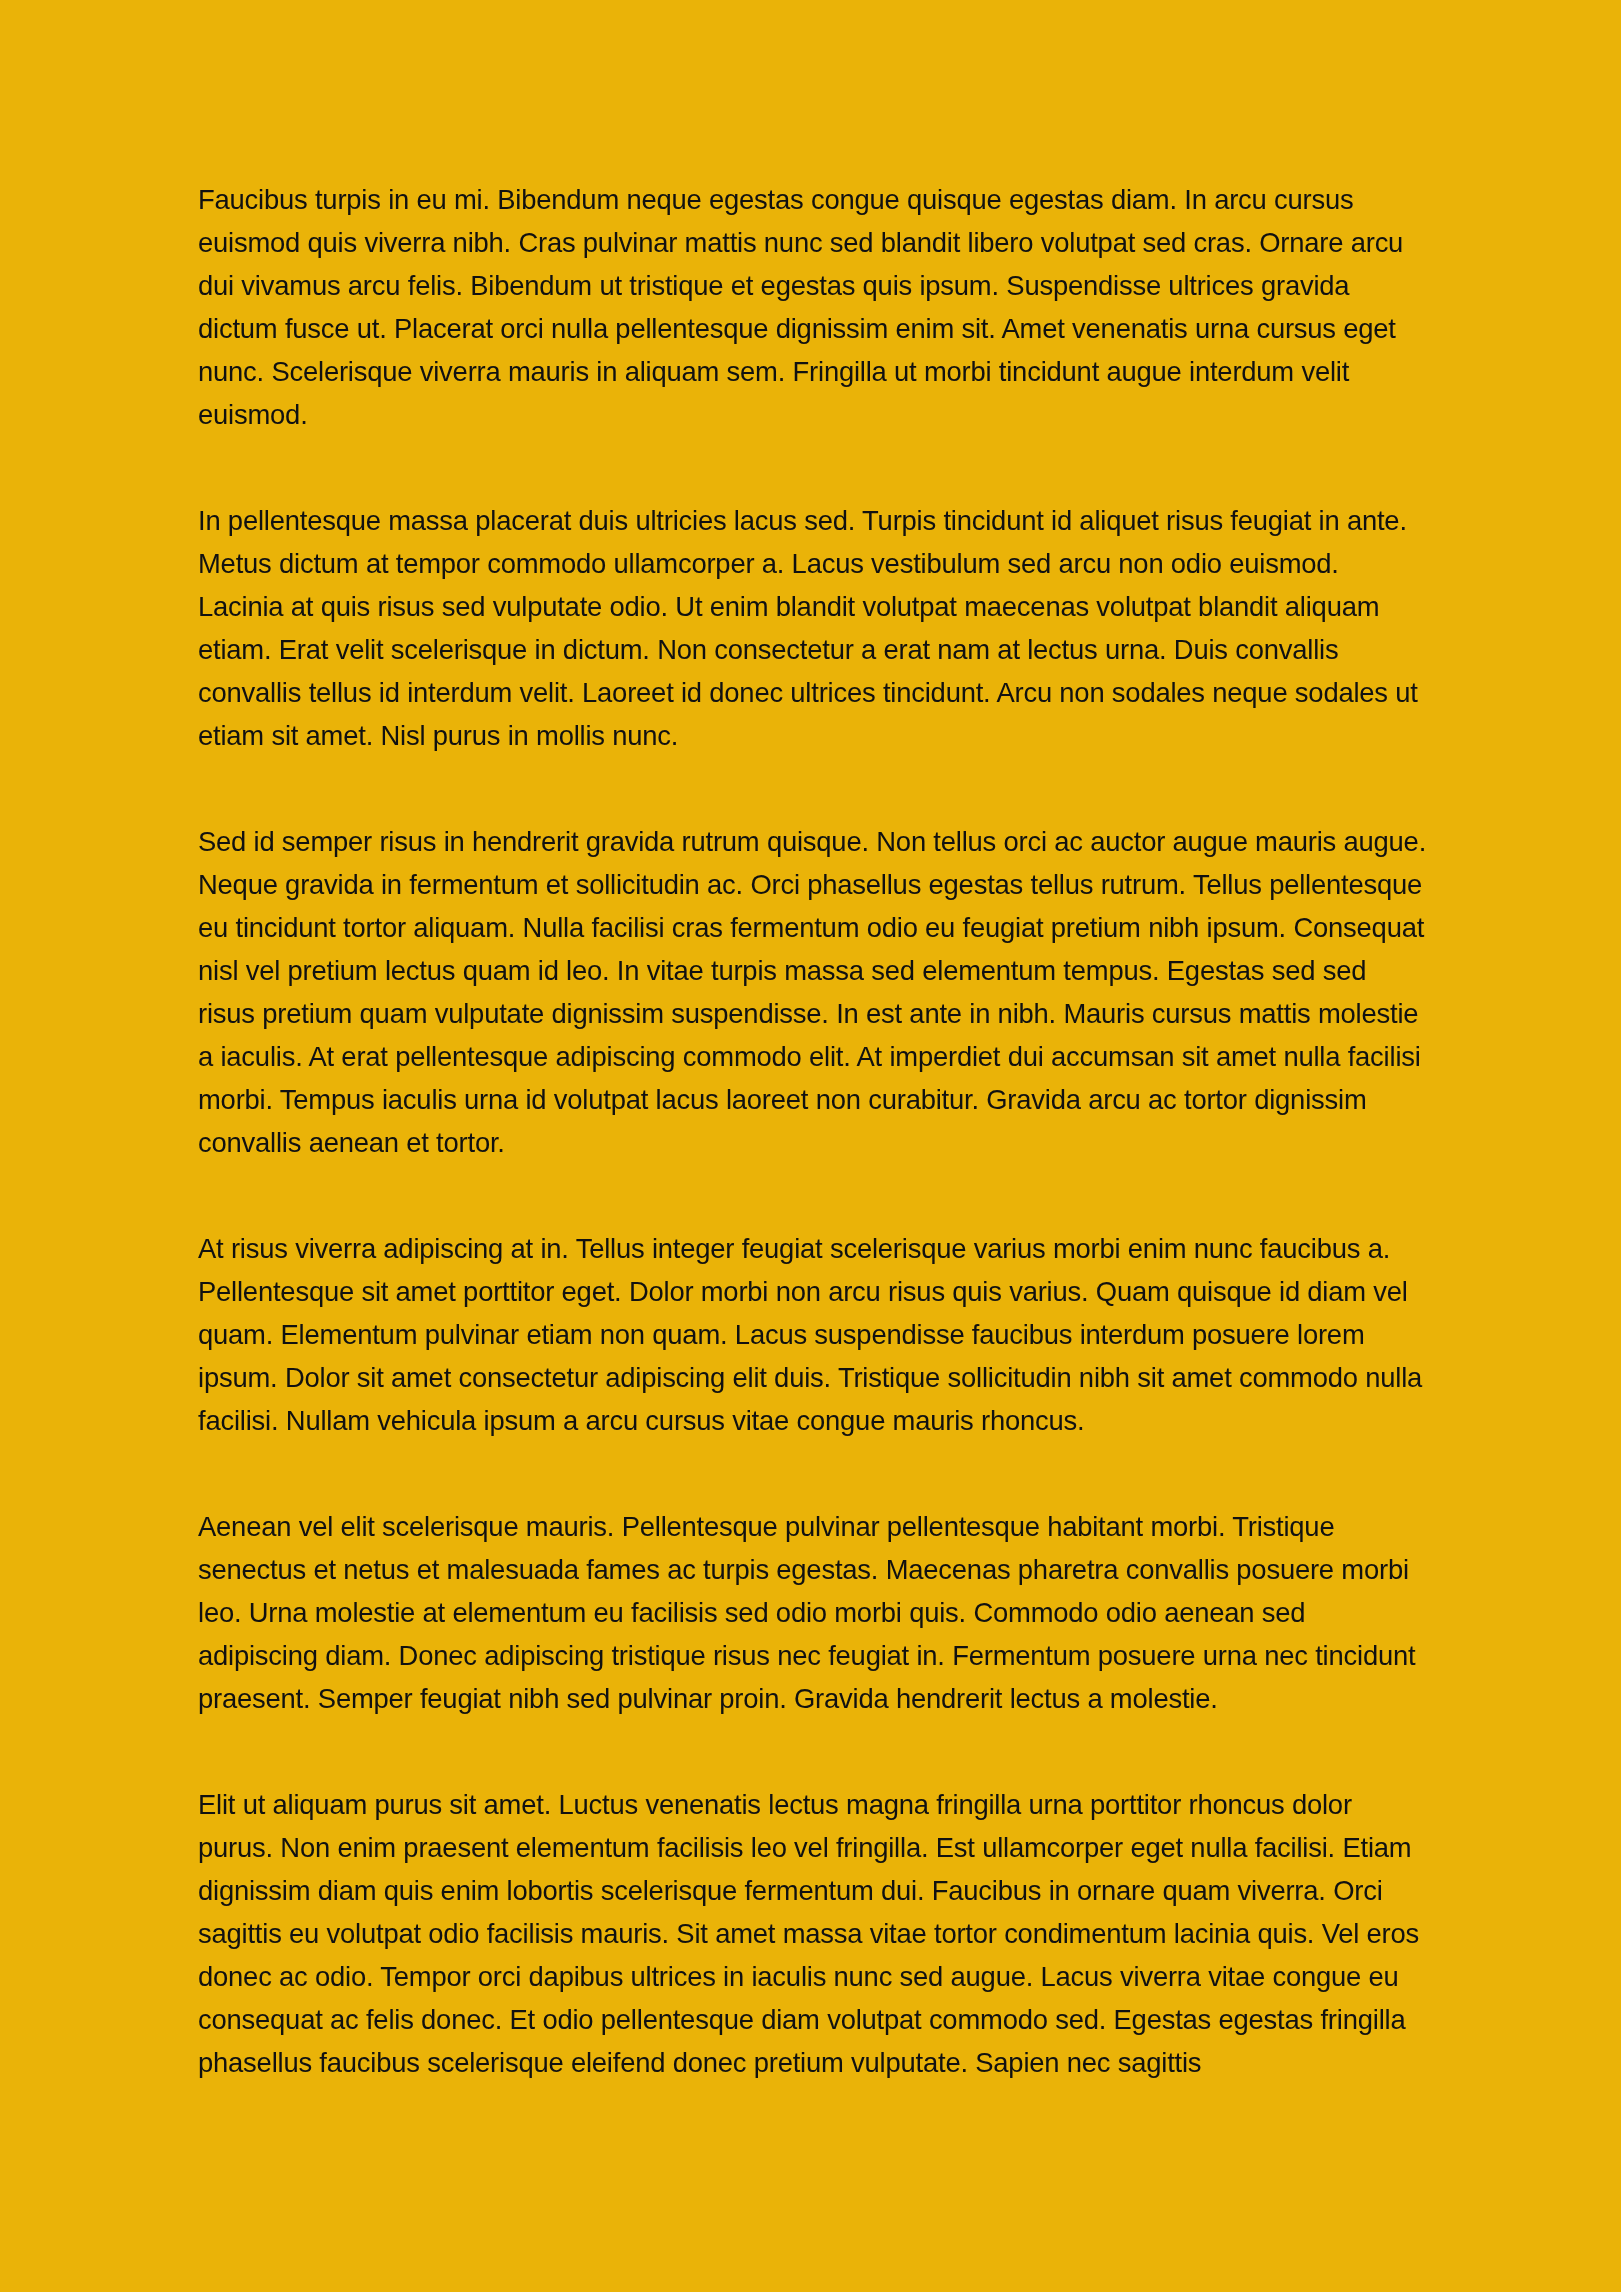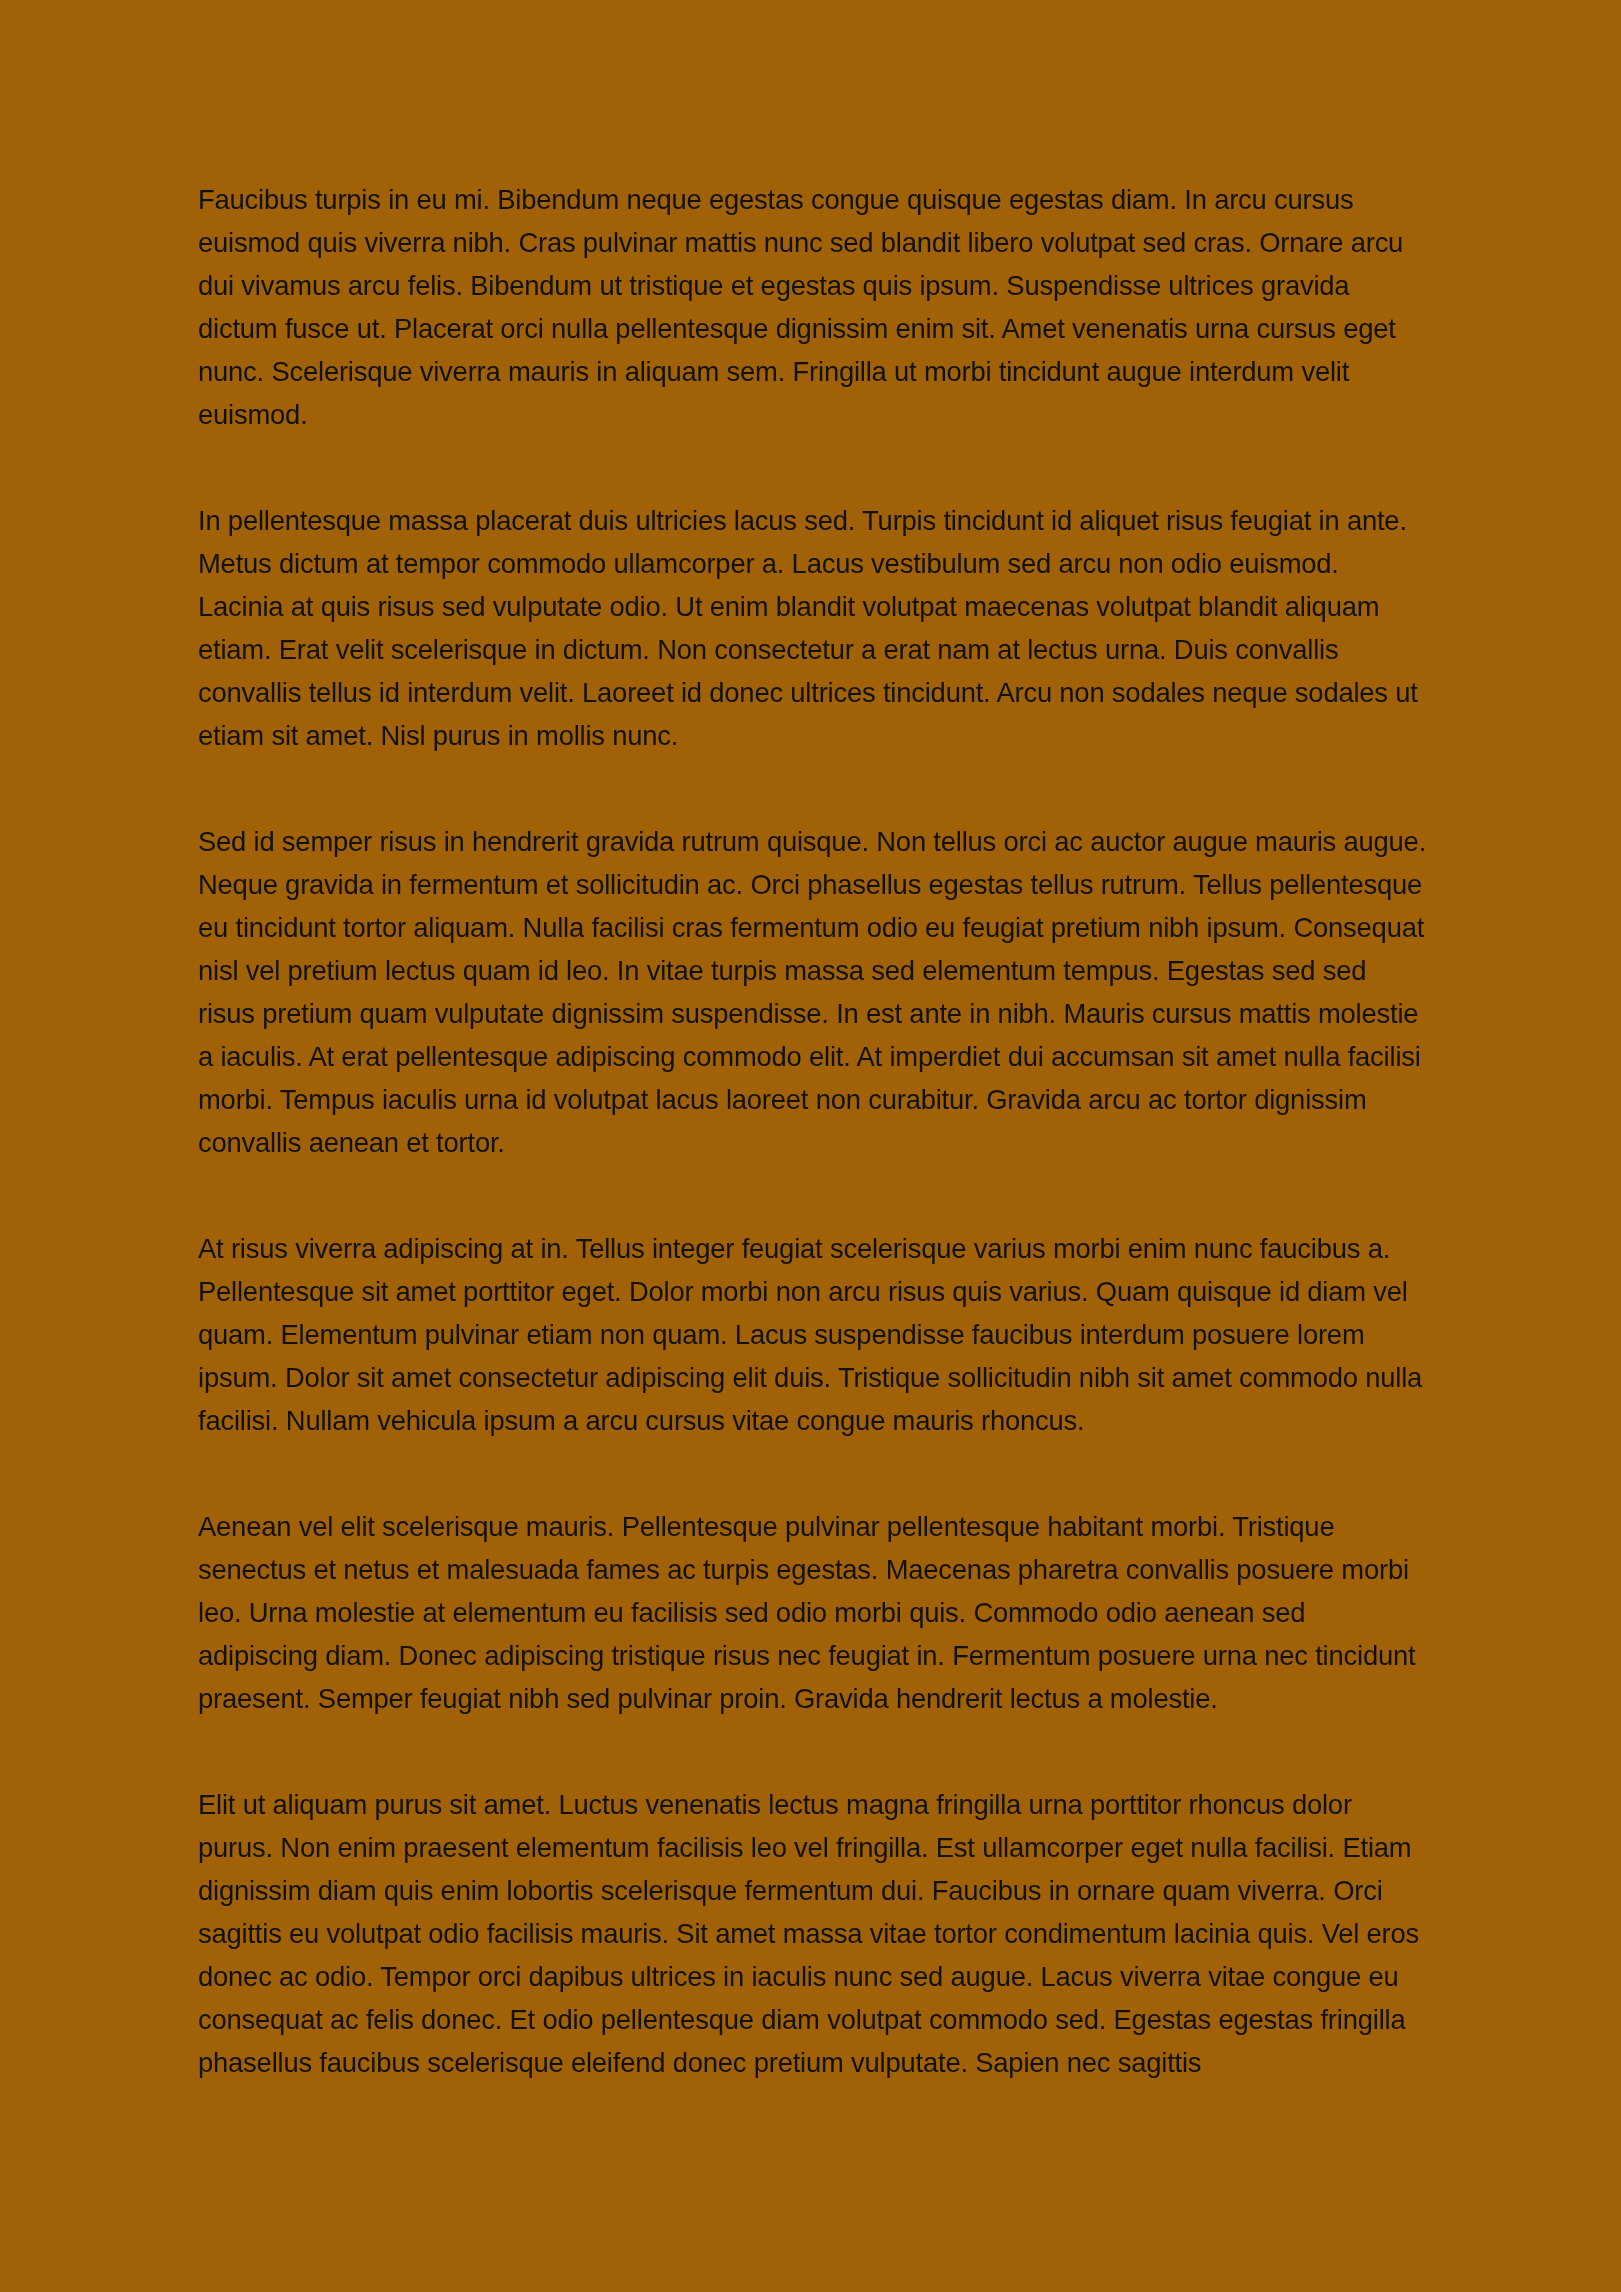--- a/index.html
+++ b/index.html
@@ -4,21 +4,21 @@
 <style>
   html, body {
     margin: 0;
     padding: 0;
     background: #ffffff;
   }
   .page {
     position: relative;
     width: 1621px;
     height: 2293px;
-    background: #a16207;
+    background: #eab308;
     overflow: hidden;
     box-sizing: border-box;
   }
   .text-block {
     position: absolute;
     left: 198px;
     top: 178px;
     width: 1229px;
     font-family: "Liberation Sans", "DejaVu Sans", sans-serif;
     font-size: 27.4px;

